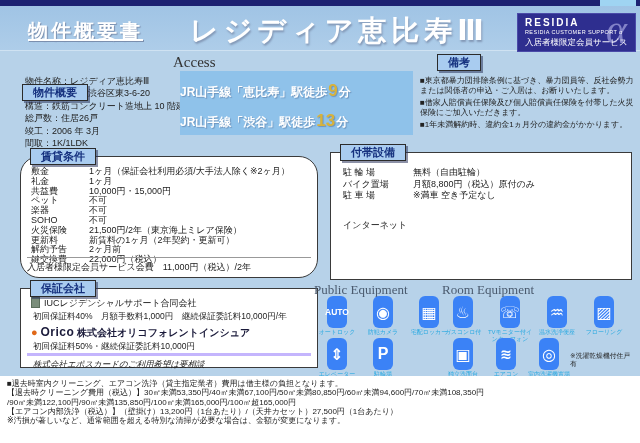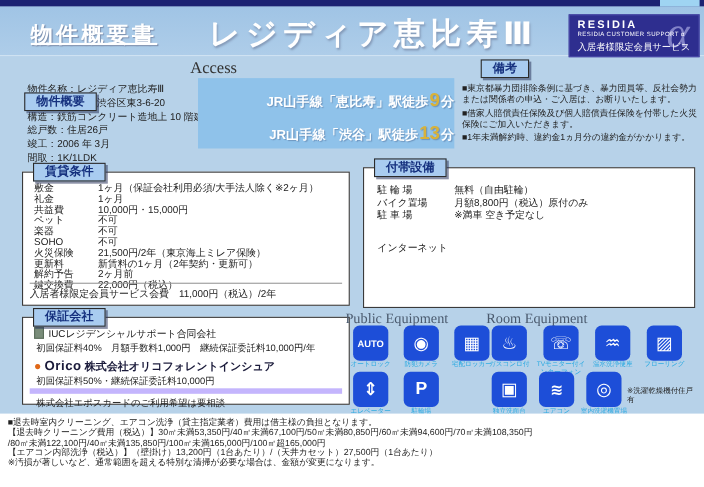--- a/index.html
+++ b/index.html
@@ -31,65 +31,65 @@
 
   .panel{position:absolute;background:#fff;border:1px solid #3a3a3a;box-sizing:border-box;}
 
   
   .overview-list{position:absolute;left:25px;top:75px;width:190px;font-size:9px;color:#222;line-height:12.4px;}
 
   
   .access-heading{position:absolute;left:173px;top:54px;font-family:"Liberation Serif",serif;
                   font-size:15px;color:#333;}
   .access-box{position:absolute;left:180px;top:71px;width:233px;height:64px;background:#8fc2ea;}
-  .access-line{text-align:right;margin-top:10px;color:#fff;font-weight:bold;font-size:12px;
+  .access-line{text-align:left;margin-top:10px;color:#fff;font-weight:bold;font-size:12px;
                text-shadow:1px 1px 1px #6d94bd;white-space:nowrap;}
   .access-line .min{color:#d8b23a;font-size:17px;padding:0 1px;}
 
   
   .remarks-list{position:absolute;left:420px;top:76px;width:216px;font-size:8px;color:#222;line-height:9.8px;}
   .remarks-list .remark{margin-bottom:2.5px;}
 
   
-  .rental-panel{left:20px;top:156px;width:298px;height:122px;}
+  .rental-panel{left:20px;top:156px;width:298px;height:122px;border-radius:19px;}
   .rental-rows{position:absolute;left:10px;top:10px;right:6px;font-size:9px;color:#222;}
   .rrow{display:flex;line-height:9.8px;margin-bottom:0;}
   .rrow .lab{width:58px;flex:none;}
   .rrow .val{flex:1;}
   .member-fee{position:absolute;left:6px;right:6px;bottom:3px;border-top:1px solid #999;
               font-size:9px;color:#222;padding-top:3px;}
 
   
   .guarantor-panel{left:20px;top:288px;width:298px;height:80px;}
   .g-line1{position:absolute;left:10px;top:8px;font-size:9px;color:#222;}
   .g-line1 .bicon{display:inline-block;width:9px;height:11px;background:#7a8d7a;margin-right:4px;
                   vertical-align:-2px;box-shadow:inset 0 0 0 1px #5a6d5a;}
   .g-terms1{position:absolute;left:12px;top:22px;font-size:8.5px;color:#222;}
   .g-line2{position:absolute;left:10px;top:36px;font-size:10px;color:#1a1a3a;font-weight:bold;white-space:nowrap;}
   .g-line2 .dot{color:#e06818;font-size:11px;}
   .g-line2 .orico{font-size:12px;letter-spacing:0.5px;}
   .g-terms2{position:absolute;left:12px;top:52px;font-size:8.5px;color:#222;}
-  .g-note{position:absolute;left:6px;right:6px;top:64px;border-top:5px solid #c4b5fd;
-          padding-top:3px;font-size:8.5px;color:#222;padding-left:6px;}
+  .g-note{position:absolute;left:6px;right:6px;top:64px;border-top:3px solid #c4b5fd;
+          padding-top:3px;font-size:8.5px;color:#222;padding-left:6px;font-style:italic;}
 
   
   .fac-panel{left:330px;top:152px;width:302px;height:128px;}
   .fac-rows{position:absolute;left:12px;top:14px;right:6px;font-size:9px;color:#222;}
   .frow{display:flex;line-height:11.5px;}
   .frow .lab{width:70px;flex:none;}
   .inet{position:absolute;left:12px;top:66px;right:4px;font-size:9px;color:#222;display:flex;}
   .inet .lab{width:70px;flex:none;}
   .inet .lines div{line-height:11px;}
 
   
   .equip-heading{position:absolute;top:282px;font-family:"Liberation Serif",serif;
                  font-size:13px;color:#4a5a6e;}
   .grid{position:absolute;top:296px;}
   .cell{position:absolute;width:46px;text-align:center;}
-  .tile{width:32px;height:32px;margin:0 auto;border-radius:6px;background:#1d4ed8;color:#fff;
+  .tile{width:20px;height:32px;margin:0 auto;border-radius:6px;background:#3b82f6;color:#fff;
         display:flex;align-items:center;justify-content:center;font-size:16px;font-weight:bold;}
   .cell .lbl{font-size:6px;color:#29a9e1;line-height:6.5px;margin-top:1px;}
   [data-name="auto-lock-tile"]{font-size:8.5px;letter-spacing:0;}
   [data-name="air-conditioner-tile"]{font-size:14px;}
   .room-note{position:absolute;left:570px;top:352px;width:66px;font-size:6.8px;color:#222;line-height:8px;}
 
   
   .footer{position:absolute;left:0;top:376px;width:640px;height:67px;background:#fff;}
   .footnotes{position:absolute;left:7px;top:3px;width:630px;font-size:8px;color:#222;line-height:9.3px;}
 </style>
@@ -309,19 +309,19 @@
         </div>
       <div class="lbl" data-name="equipment-label">室内洗濯機置場</div>
     </div>
   </div>
   <div class="room-note" data-name="room-equipment-note">※洗濯乾燥機付住戸有</div>
 
   <div class="footer" data-name="footer-area">
     <div class="footnotes" data-name="footnotes">
       <div data-name="footnote-line">■退去時室内クリーニング、エアコン洗浄（貸主指定業者）費用は借主様の負担となります。</div>
       <div data-name="footnote-line">【退去時クリーニング費用（税込）】30㎡未満53,350円/40㎡未満67,100円/50㎡未満80,850円/60㎡未満94,600円/70㎡未満108,350円</div>
-      <div data-name="footnote-line">/80㎡未満122,100円/40㎡未満135,850円/100㎡未満165,000円/100㎡超165,000円</div>
+      <div data-name="footnote-line">/90㎡未満122,100円/90㎡未満135,850円/100㎡未満165,000円/100㎡超165,000円</div>
       <div data-name="footnote-line">【エアコン内部洗浄（税込）】（壁掛け）13,200円（1台あたり）/（天井カセット）27,500円（1台あたり）</div>
       <div data-name="footnote-line">※汚損が著しいなど、通常範囲を超える特別な清掃が必要な場合は、金額が変更になります。</div>
     </div>
   </div>
 
 </div>
 
 </body></html>

